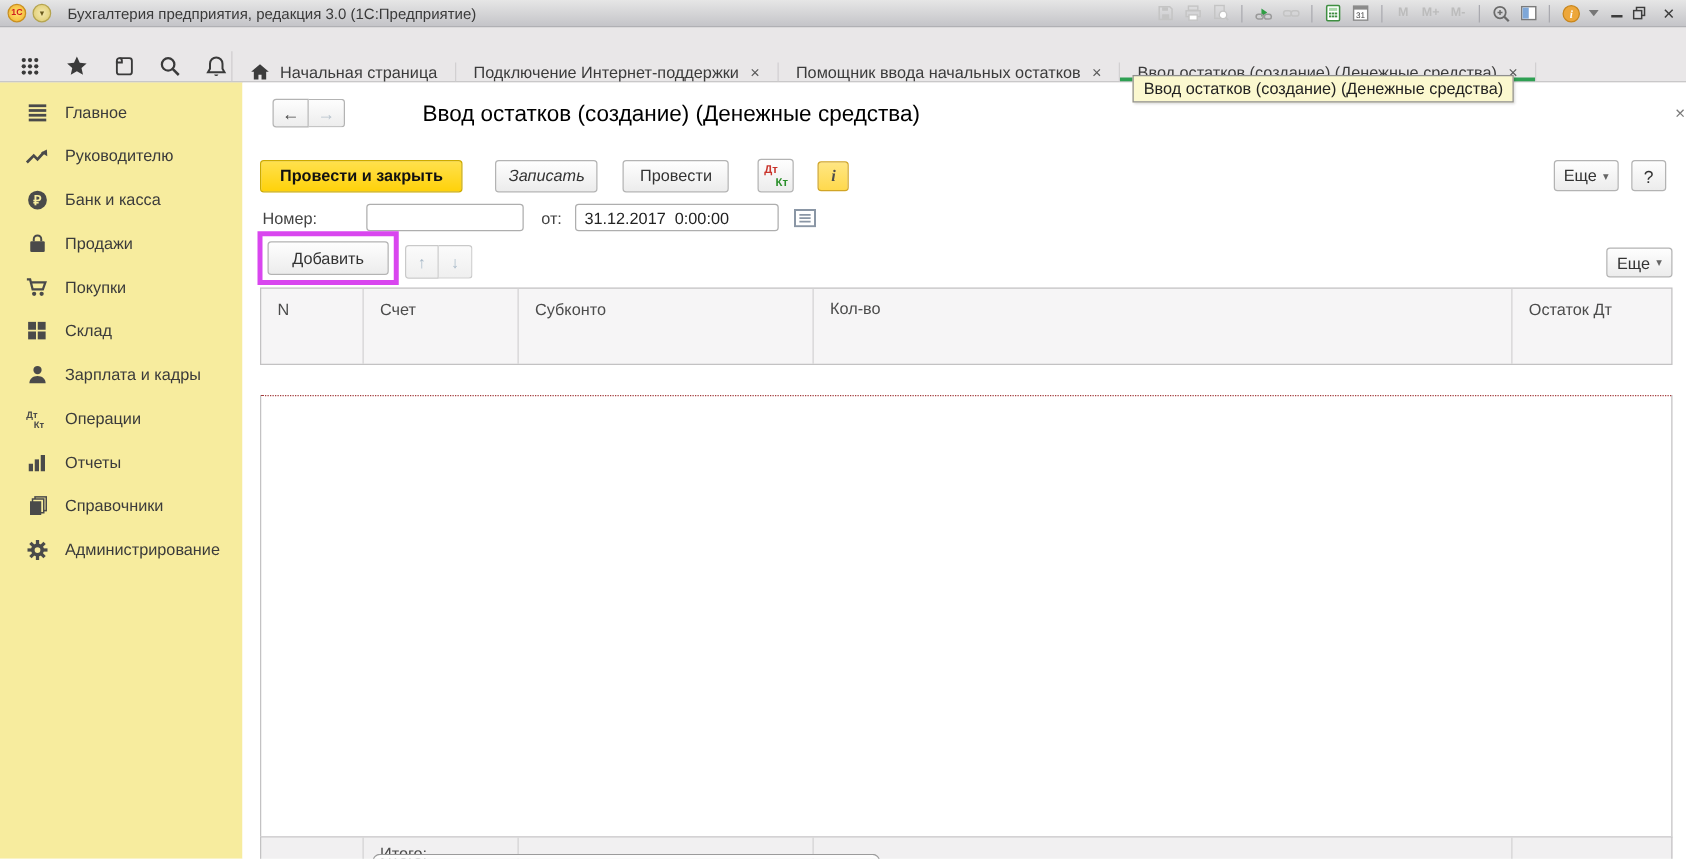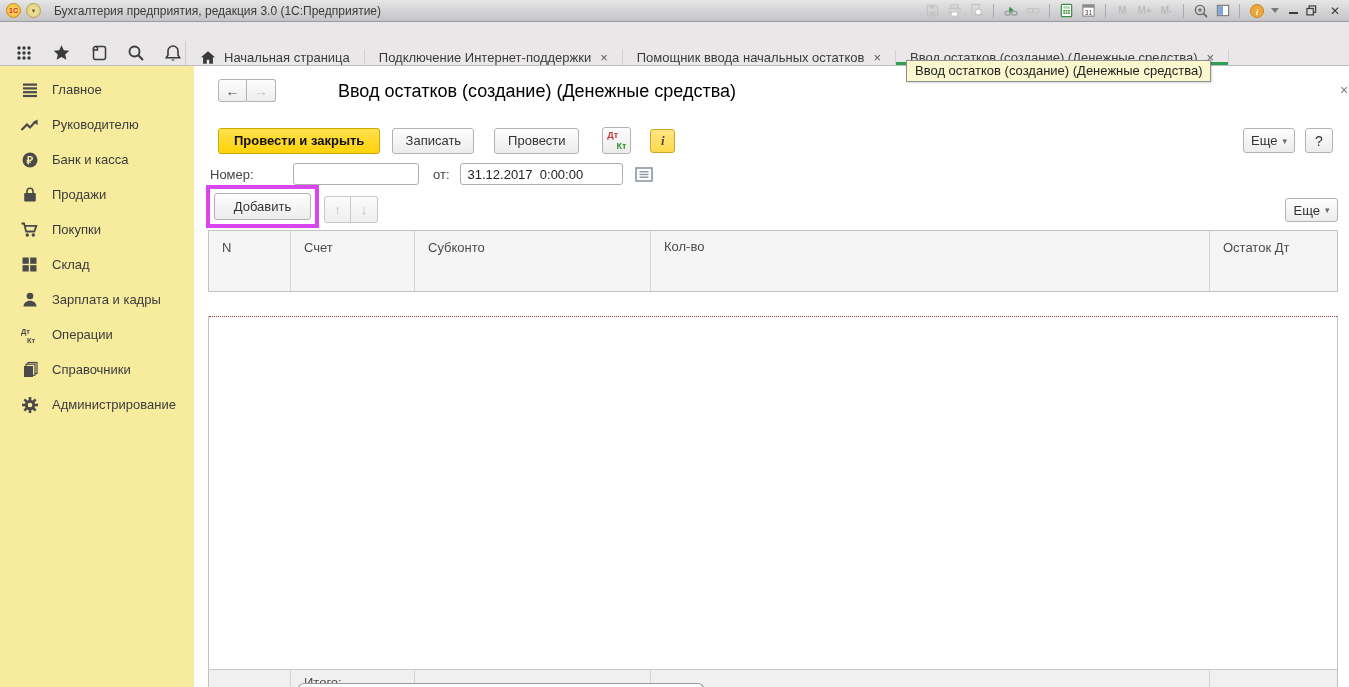--- a/index.html
+++ b/index.html
@@ -54,24 +54,24 @@
     border:1px solid #b3b3b3; display:flex; align-items:center; justify-content:center;
     font-size:14px; color:#4a4a4a; }
   .nav-btn:first-child { border-radius:3px 0 0 3px; }
   .nav-btn:last-child { border-radius:0 3px 3px 0; border-left:none; color:#b9c4ce; }
   .form-title { position:absolute; left:144px; top:15px; font-size:18px; color:#000; font-weight:400; white-space:nowrap; }
 
   
   .btn { background:linear-gradient(#fefefe,#ececec); border:1px solid #b3b3b3; border-radius:3px;
     font-size:13px; color:#333; display:inline-flex; align-items:center; justify-content:center;
     font-family:"Liberation Sans", sans-serif; }
-  .cmdbar { position:absolute; top:61px; left:24px; display:flex; align-items:center; }
+  .cmdbar { position:absolute; top:61px; left:14px; display:flex; align-items:center; }
   .btn-primary { height:26px; padding:0 15px; background:linear-gradient(#ffe14d,#ffd20a);
     border:1px solid #ccaa00; font-weight:bold; color:#111; border-radius:3px; font-size:13px; }
-  .btn-write { height:26px; width:82px; margin-left:12px; }
+  .btn-write { height:26px; width:82px; margin-left:26px;font-style:italic; }
   .btn-post { height:26px; width:85px; margin-left:20px; }
   .btn-dtkt { height:27px; width:29px; margin-left:23px; position:relative; }
   .dtkt-dt { position:absolute; left:4px; top:2px; font-size:9px; font-weight:bold; color:#c9342c; }
   .dtkt-kt { position:absolute; right:4px; bottom:2px; font-size:9px; font-weight:bold; color:#2a8f2a; }
   .btn-info { height:24px; width:25px; margin-left:19px; background:linear-gradient(#ffe683,#ffd94d);
     border:1px solid #d1a526; border-radius:3px; color:#4c4c4c;
     font-family:"Liberation Serif", serif; font-style:italic; font-weight:bold; font-size:13px; }
   .btn-more-top { position:absolute; top:62px; left:1049px; width:52px; height:25px; }
   .btn-help { position:absolute; top:62px; left:1111px; width:28px; height:25px; font-size:14px; }
   .caret { font-size:9px; color:#666; margin-left:5px; }
@@ -363,20 +363,30 @@
       <span class="sb-label">Зарплата и кадры</span>
     </div>
     <div class="sb-item">
       <span class="sb-ic">
           <svg width="19" height="18" viewBox="0 0 19 18">
             <text x="1" y="8" font-size="7.5" font-weight="bold" fill="#4a4a4a" font-family="Liberation Sans, sans-serif">Дт</text>
             <text x="7" y="16.5" font-size="7.5" font-weight="bold" fill="#4a4a4a" font-family="Liberation Sans, sans-serif">Кт</text>
           </svg>
         </span>
       <span class="sb-label">Операции</span>
+    </div>
+    <div class="sb-item">
+      <span class="sb-ic">
+          <svg width="17" height="16" viewBox="0 0 17 16" fill="#4a4a4a">
+            <rect x="2" y="9" width="3.4" height="6"></rect>
+            <rect x="6.8" y="5.5" width="3.4" height="9.5"></rect>
+            <rect x="11.6" y="2" width="3.4" height="13"></rect>
+          </svg>
+        </span>
+      <span class="sb-label">Отчеты</span>
     </div>
     <div class="sb-item">
       <span class="sb-ic">
           <svg width="18" height="17" viewBox="0 0 18 17">
             <rect x="7" y="1.5" width="9" height="11" fill="none" stroke="#4a4a4a" stroke-width="1.2"></rect>
             <rect x="5" y="3.2" width="9" height="11" fill="#f7ec9e" stroke="#4a4a4a" stroke-width="1.2"></rect>
             <rect x="3" y="5" width="9" height="11" fill="#4a4a4a"></rect>
           </svg>
         </span>
       <span class="sb-label">Справочники</span>

